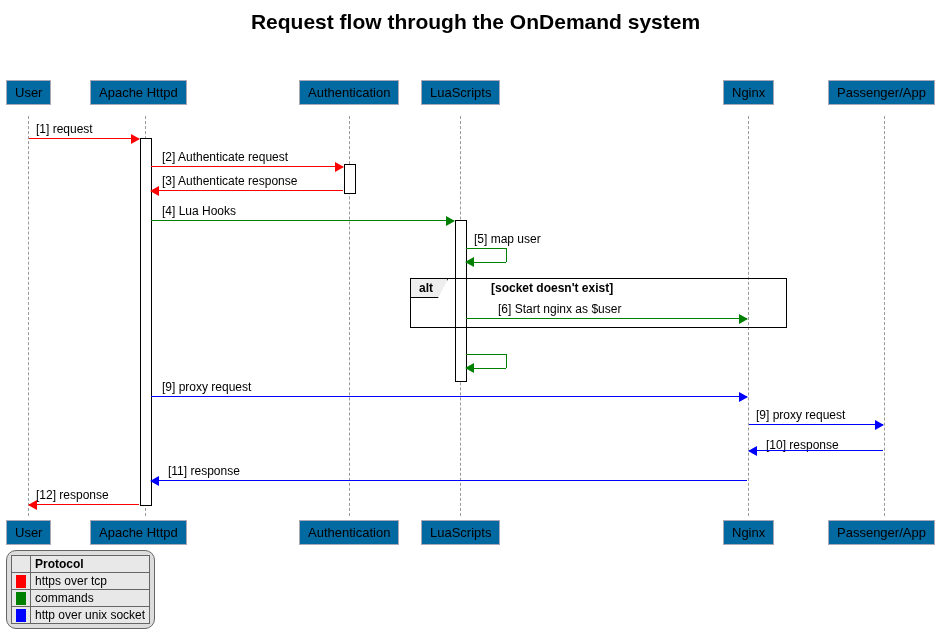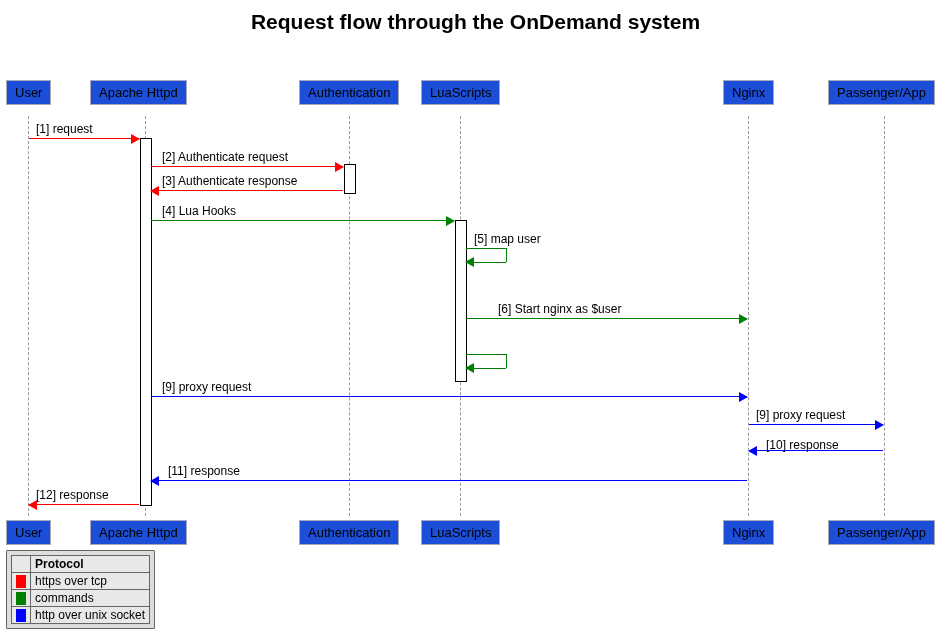--- a/index.html
+++ b/index.html
@@ -16,21 +16,21 @@
     text-align: center;
     padding: 10px 0 6px 0;
   }
   .diagram {
     position: relative;
     width: 951px;
     height: 520px;
   }
   .participant {
     position: absolute;
-    background: #1d4ed8;
+    background: #0369a1;
     border: 1px solid #a8a8b8;
     padding: 4px 8px;
     text-align: center;
     font-size: 13px;
     white-space: nowrap;
   }
   .lifeline {
     position: absolute;
     border-left: 1.5px dashed #999;
     top: 76px;
@@ -104,21 +104,21 @@
     position: absolute;
     top: 2px;
     font-weight: bold;
     font-size: 12px;
   }
   .legend {
     position: absolute;
     left: 6px;
     border: 1.5px solid #666;
     background: #ddd;
-    border-radius: 1px;
+    border-radius: 10px;
     padding: 4px;
     font-size: 12px;
   }
   .legend table { border-collapse: collapse; }
   .legend th, .legend td {
     border: 1px solid #666;
     padding: 1px 4px;
     text-align: left;
     background: #e8e8e8;
   }
@@ -181,20 +181,24 @@
   </div>
 
   <div class="msg-label" style="left:474px; top:192px;">[5] map user</div>
   <div class="self-arrow-box" style="left:466px; top:208px; width:40px; height:14px;">
     <div class="hline1" style="left:0; top:0; width:40px; border-color:#008000;"></div>
     <div class="vline" style="left:40px; top:0; height:14px; border-color:#008000;"></div>
     <div class="hline2" style="left:0; top:14px; width:40px; border-color:#008000;"></div>
     <div class="arrow-head-left" style="top:9px; border-right-color:#008000;"></div>
   </div>
 
+  <div class="alt-frame" style="left:410px; top:238px; width:375px; height:48px;">
+    <div class="alt-tab">alt</div>
+    <div class="alt-cond" style="left:80px;">[socket doesn't exist]</div>
+  </div>
 
   <div class="msg-label" style="left:474px; top:262px;padding-left:24px;">[6] Start nginx as $user</div>
   <div class="arrow" style="left:466px; top:278px; width:281px; border-color:#008000;">
     <div class="arrow-head-right" style="border-left-color:#008000;"></div>
   </div>
 
   <div class="self-arrow-box" style="left:466px; top:314px; width:40px; height:14px;">
     <div class="hline1" style="left:0; top:0; width:40px; border-color:#008000;"></div>
     <div class="vline" style="left:40px; top:0; height:14px; border-color:#008000;"></div>
     <div class="hline2" style="left:0; top:14px; width:40px; border-color:#008000;"></div>

